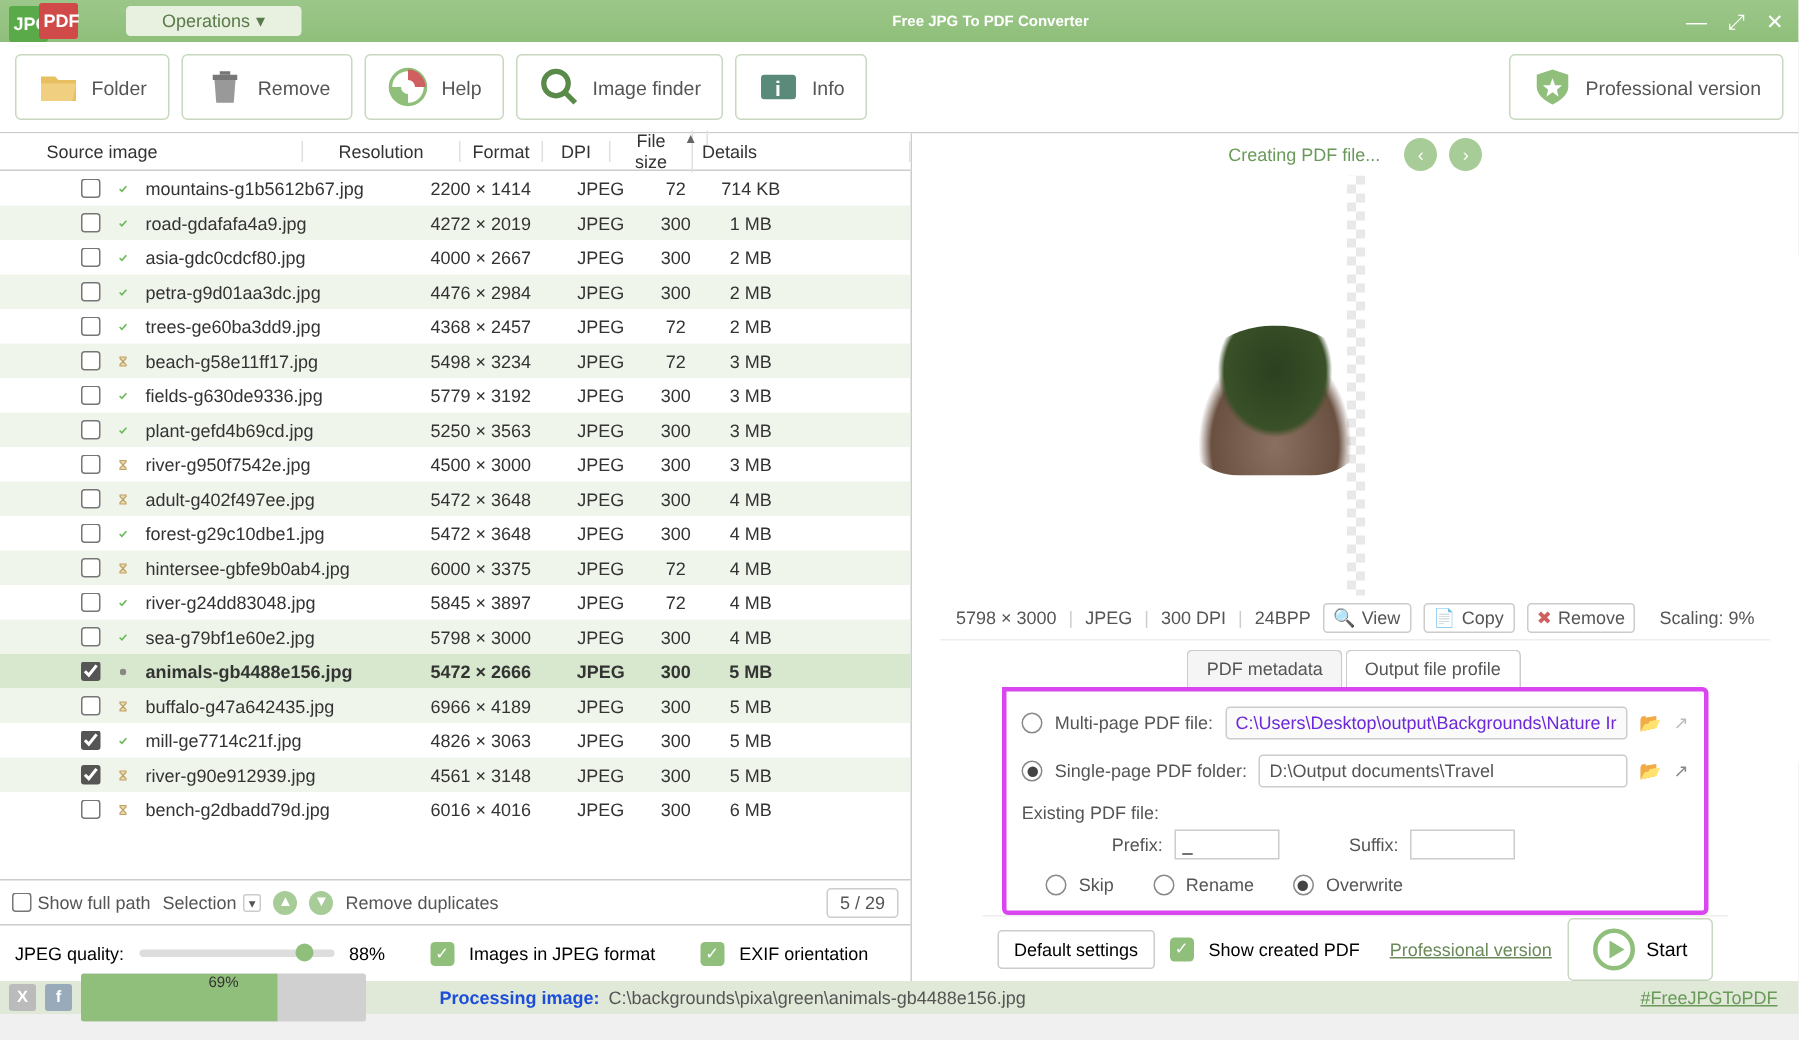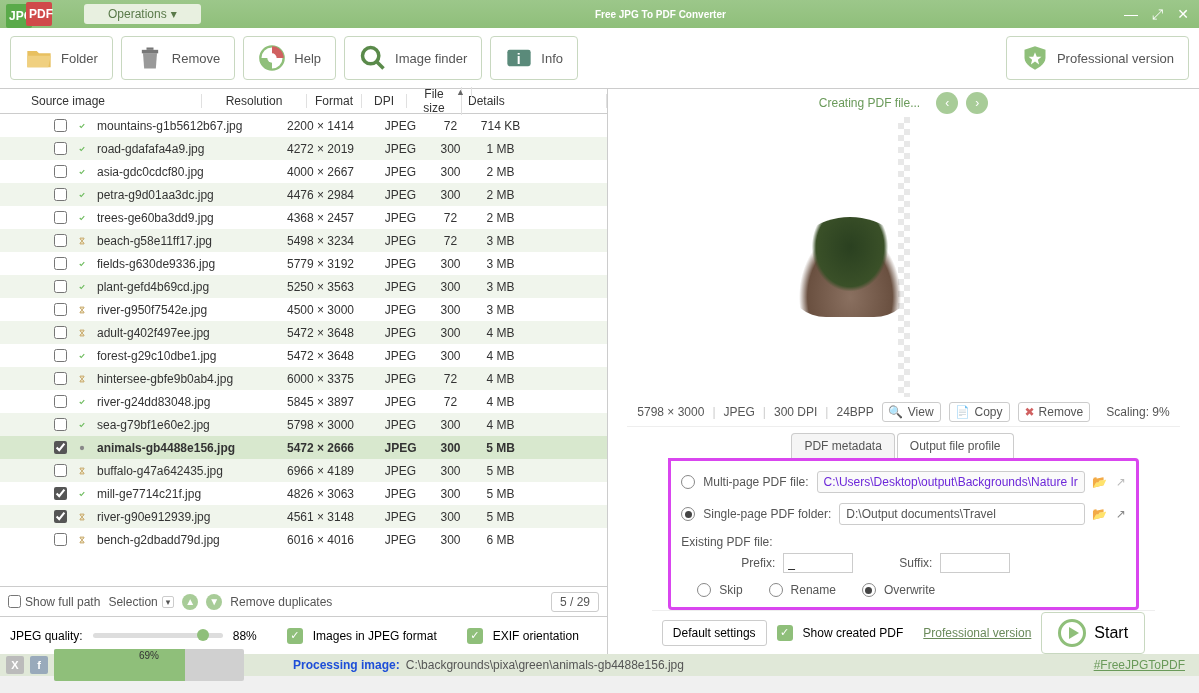--- a/index.html
+++ b/index.html
@@ -595,21 +595,21 @@
     <div class="rfoot">
       <div class="ibtn" style="padding:5px 10px">
           <span>Default settings</span>
         </div>
       <span class="ckgreen">✓</span>
       <span>Show created PDF</span>
       <div style="flex:1"></div>
       <span class="link">Professional version</span>
       <div class="bigstart">
         <div class="playicon"></div>
-        <span style="font-size:16px">Start</span>
+        <span style="font-size:13px">Start</span>
       </div>
     </div>
   </div>
 </div>
 
 <div class="statusbar">
   <div class="social">X</div>
   <div class="social" style="background:#9ab">f</div>
   <div class="progress">
     <div class="fill" id="pfill" style="width: 69%;"></div>

